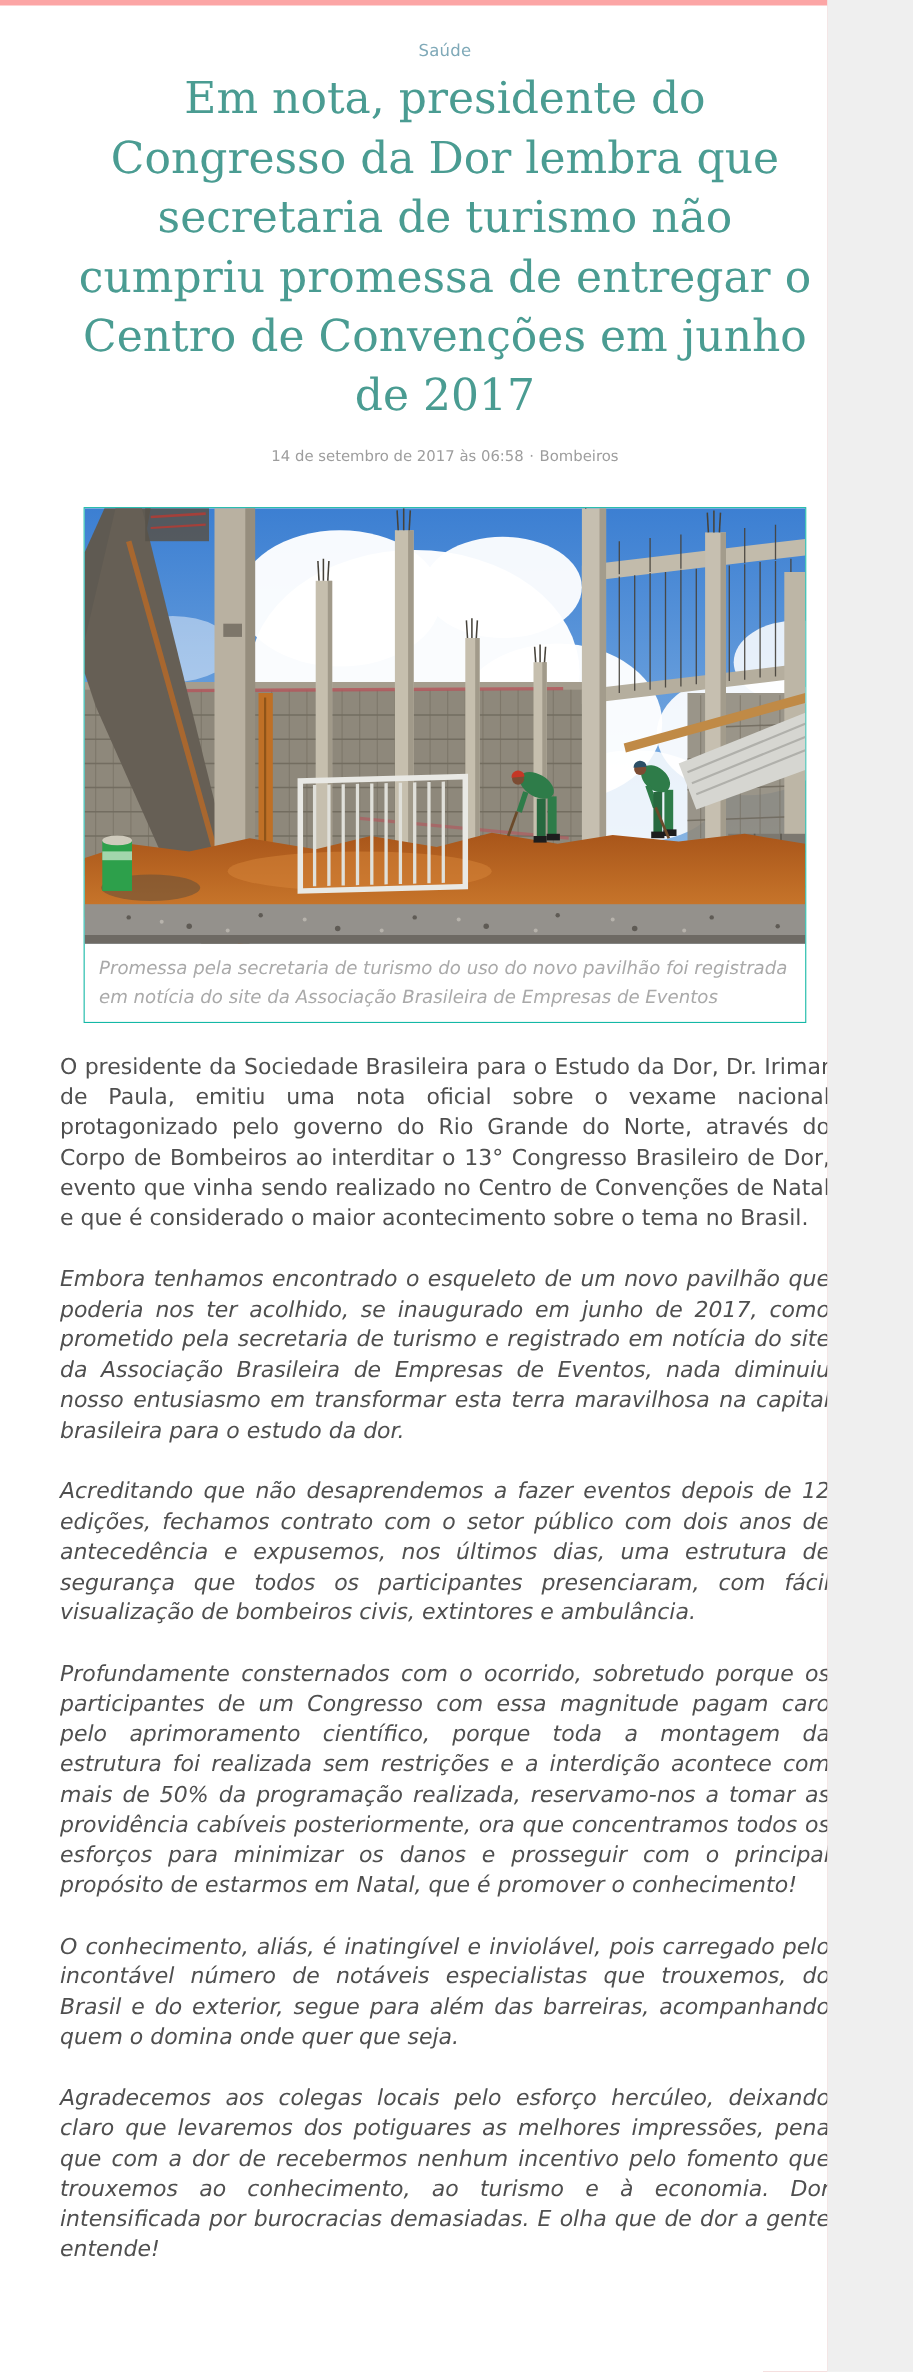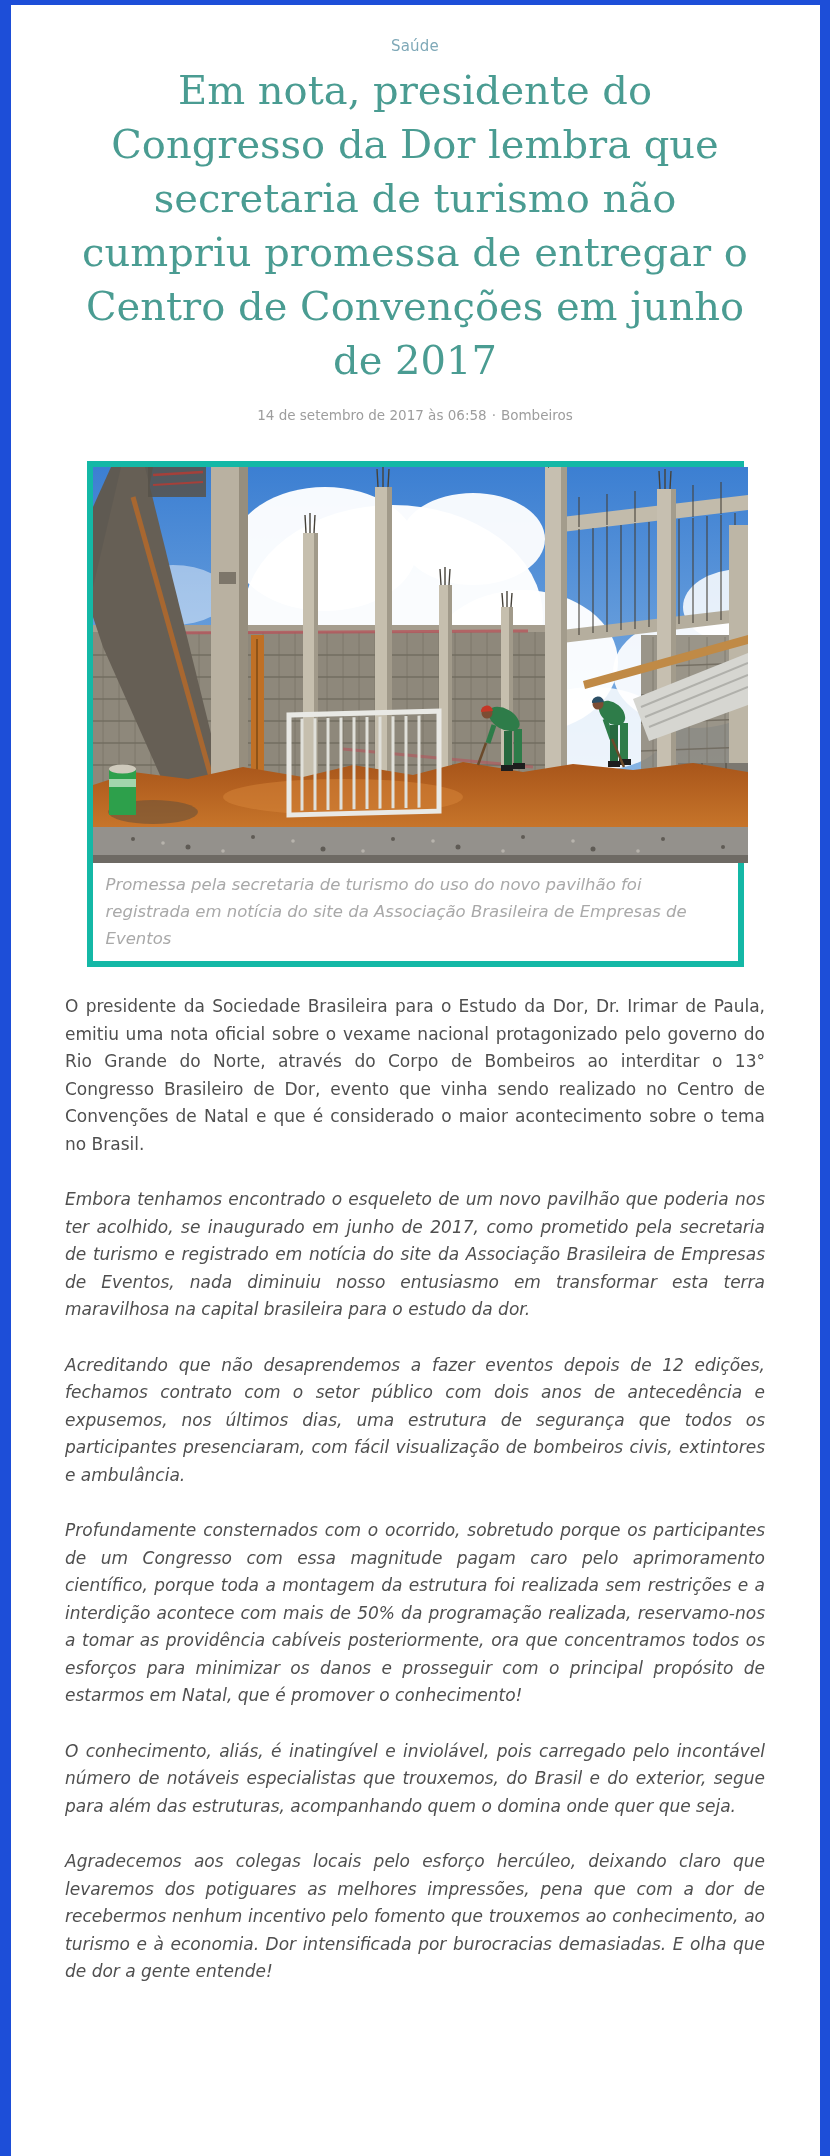--- a/index.html
+++ b/index.html
@@ -1,19 +1,19 @@
 <!DOCTYPE html>
 <html lang="pt"><head>
 <meta charset="utf-8">
 <style>
   * { box-sizing: border-box; margin: 0; padding: 0; }
   html,body { background:#efefef; }
   .viewport {
-    width:830px; height:2156px; overflow:hidden;
-    background:#1d4ed8; position:relative;
+    width:752px; height:2156px; overflow:hidden;
+    background:#fca5a5; position:relative;
     font-family:"DejaVu Sans","Liberation Sans",sans-serif;
   }
   .card {
     width:809px; margin:5px auto 0; background:#ffffff;
     min-height:2151px;
   }
   .content { width:700px; margin:0 auto; padding-top:32px; }
 
   .category {
     display:block; text-align:center; text-decoration:none;
@@ -27,32 +27,32 @@
   }
   .meta {
     margin-top:18px; text-align:center;
     color:#9d9d9d; font-size:13.5px; line-height:20px;
   }
   .meta a { color:#9d9d9d; text-decoration:none; }
   .meta .sep { margin:0 5px; }
 
   figure.article-figure {
     width:657px; margin:36px auto 0;
-    border:6px solid #14b8a6; background:#fff;
+    border:1px solid #14b8a6; background:#fff;
   }
   .photo svg { display:block; width:655px; height:396px; }
   figcaption {
     font-style:italic; color:#a9a9a9;
     font-size:16.5px; line-height:27px;
     padding:8px 13px 9px;
   }
 
   .article-body { margin-top:26px; padding-bottom:40px; }
   .article-body p {
-    font-size:17px; line-height:27.5px; color:#4f4f4f;
+    font-size:20px; line-height:27.5px; color:#4f4f4f;
     text-align:justify; margin:0 0 28px;
   }
   .article-body p.italic { font-style:italic; }
 </style>
 </head>
 <body>
 
 <div class="viewport">
   <div class="card">
     <div class="content">
@@ -341,19 +341,19 @@
           </svg>
         </div>
         <figcaption>Promessa pela secretaria de turismo do uso do novo pavilhão foi registrada em notícia do site da Associação Brasileira de Empresas de Eventos</figcaption>
       </figure>
 
       <div class="article-body" id="article-body">
           <p>O presidente da Sociedade Brasileira para o Estudo da Dor, Dr. Irimar de Paula, emitiu uma nota oficial sobre o vexame nacional protagonizado pelo governo do Rio Grande do Norte, através do Corpo de Bombeiros ao interditar o 13° Congresso Brasileiro de Dor, evento que vinha sendo realizado no Centro de Convenções de Natal e que é considerado o maior acontecimento sobre o tema no Brasil.</p>
           <p class="italic">Embora tenhamos encontrado o esqueleto de um novo pavilhão que poderia nos ter acolhido, se inaugurado em junho de 2017, como prometido pela secretaria de turismo e registrado em notícia do site da Associação Brasileira de Empresas de Eventos, nada diminuiu nosso entusiasmo em transformar esta terra maravilhosa na capital brasileira para o estudo da dor.</p>
           <p class="italic">Acreditando que não desaprendemos a fazer eventos depois de 12 edições, fechamos contrato com o setor público com dois anos de antecedência e expusemos, nos últimos dias, uma estrutura de segurança que todos os participantes presenciaram, com fácil visualização de bombeiros civis, extintores e ambulância.</p>
           <p class="italic">Profundamente consternados com o ocorrido, sobretudo porque os participantes de um Congresso com essa magnitude pagam caro pelo aprimoramento científico, porque toda a montagem da estrutura foi realizada sem restrições e a interdição acontece com mais de 50% da programação realizada, reservamo-nos a tomar as providência cabíveis posteriormente, ora que concentramos todos os esforços para minimizar os danos e prosseguir com o principal propósito de estarmos em Natal, que é promover o conhecimento!</p>
-          <p class="italic">O conhecimento, aliás, é inatingível e inviolável, pois carregado pelo incontável número de notáveis especialistas que trouxemos, do Brasil e do exterior, segue para além das estruturas, acompanhando quem o domina onde quer que seja.</p>
+          <p class="italic">O conhecimento, aliás, é inatingível e inviolável, pois carregado pelo incontável número de notáveis especialistas que trouxemos, do Brasil e do exterior, segue para além das barreiras, acompanhando quem o domina onde quer que seja.</p>
           <p class="italic">Agradecemos aos colegas locais pelo esforço hercúleo, deixando claro que levaremos dos potiguares as melhores impressões, pena que com a dor de recebermos nenhum incentivo pelo fomento que trouxemos ao conhecimento, ao turismo e à economia. Dor intensificada por burocracias demasiadas. E olha que de dor a gente entende!</p>
         </div>
 
     </div>
   </div>
 </div>
 
 </body></html>

